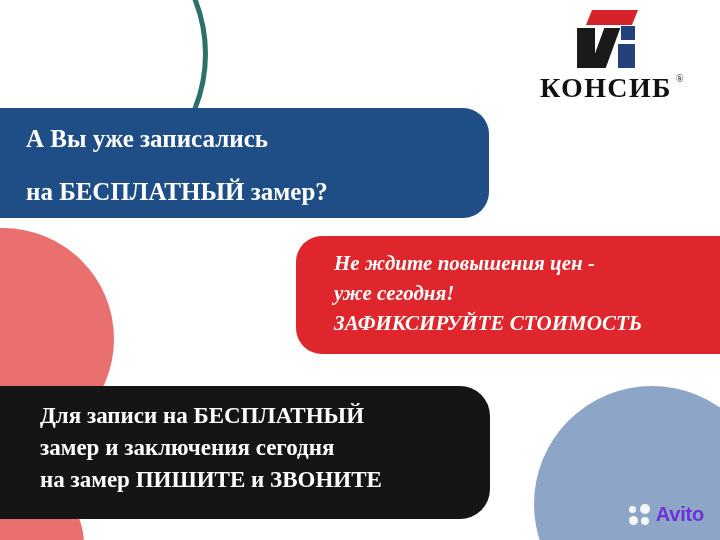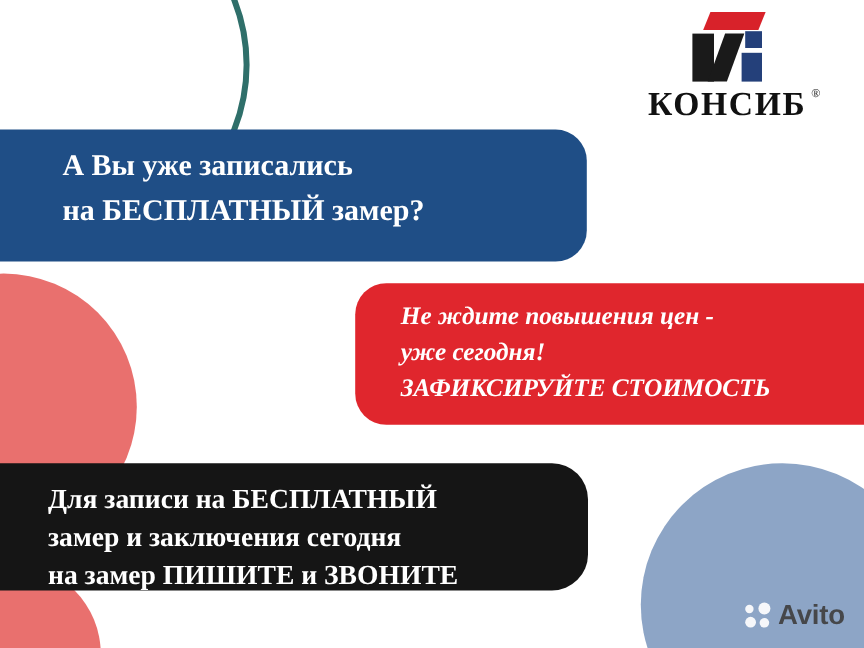--- a/index.html
+++ b/index.html
@@ -146,46 +146,46 @@
   }
 
   #block-blue {
     left: 0;
     top: 108px;
     width: 489px;
     height: 110px;
     background: #1f4e86;
     border-top-right-radius: 26px;
     border-bottom-right-radius: 26px;
-    padding: 14px 30px 14px 52px;
+    padding: 14px 30px 14px 26px;
     font-size: 25px;
   }
   #block-blue .line2 {
-    margin-top: 4px;
+    margin-top: 20px;
   }
 
   #block-red {
     left: 296px;
     top: 236px;
     width: 424px;
     height: 118px;
     background: #e0262d;
     border-top-left-radius: 26px;
     border-bottom-left-radius: 26px;
     padding: 13px 18px 13px 38px;
     font-size: 21px;
     line-height: 1.42;
     font-style: italic;
   }
 
   #block-black {
     left: 0;
     top: 386px;
     width: 490px;
-    height: 106px;
+    height: 133px;
     background: #151515;
     border-top-right-radius: 30px;
     border-bottom-right-radius: 30px;
     padding: 14px 26px 14px 40px;
     font-size: 23px;
     line-height: 1.4;
   }
 
   .nowrap { white-space: nowrap; }
 
@@ -208,23 +208,23 @@
     position: absolute;
     border-radius: 50%;
     display: block;
   }
   #wm-dots i:nth-child(1) { left: 0;   top: 2px;  width: 7px;  height: 7px;  background: #ffffff; }
   #wm-dots i:nth-child(2) { left: 11px; top: 0;   width: 10px; height: 10px; background: #ffffff; }
   #wm-dots i:nth-child(3) { left: 0;   top: 12px; width: 9px;  height: 9px;  background: #ffffff; }
   #wm-dots i:nth-child(4) { left: 12px; top: 13px; width: 8px;  height: 8px;  background: #ffffff; }
   #wm-text {
     font-family: "Liberation Sans", sans-serif;
-    font-size: 23px;
+    font-size: 20px;
     font-weight: bold;
-    color: #404040;
+    color: #6d28d9;
     letter-spacing: -0.2px;
   }
 </style>
 </head>
 <body>
 
 <div id="canvas">
 
   <div class="shape" id="ring-teal"></div>
   <div class="shape" id="circle-red"></div>

